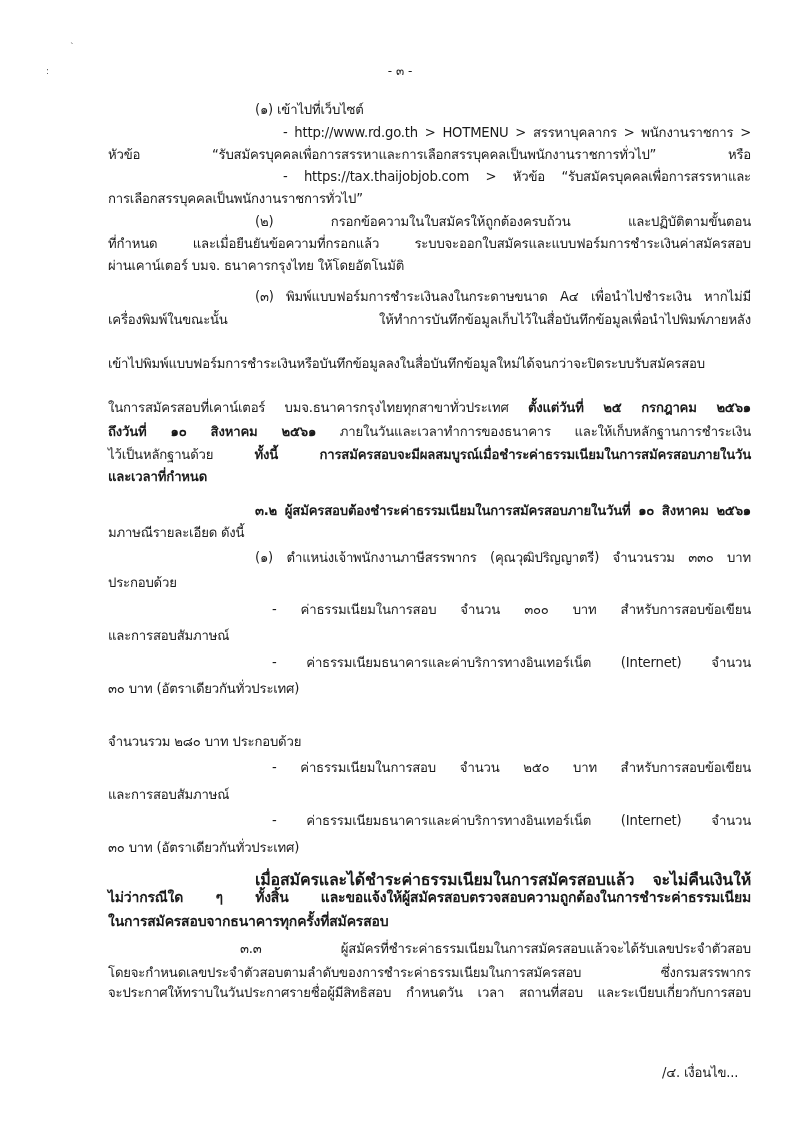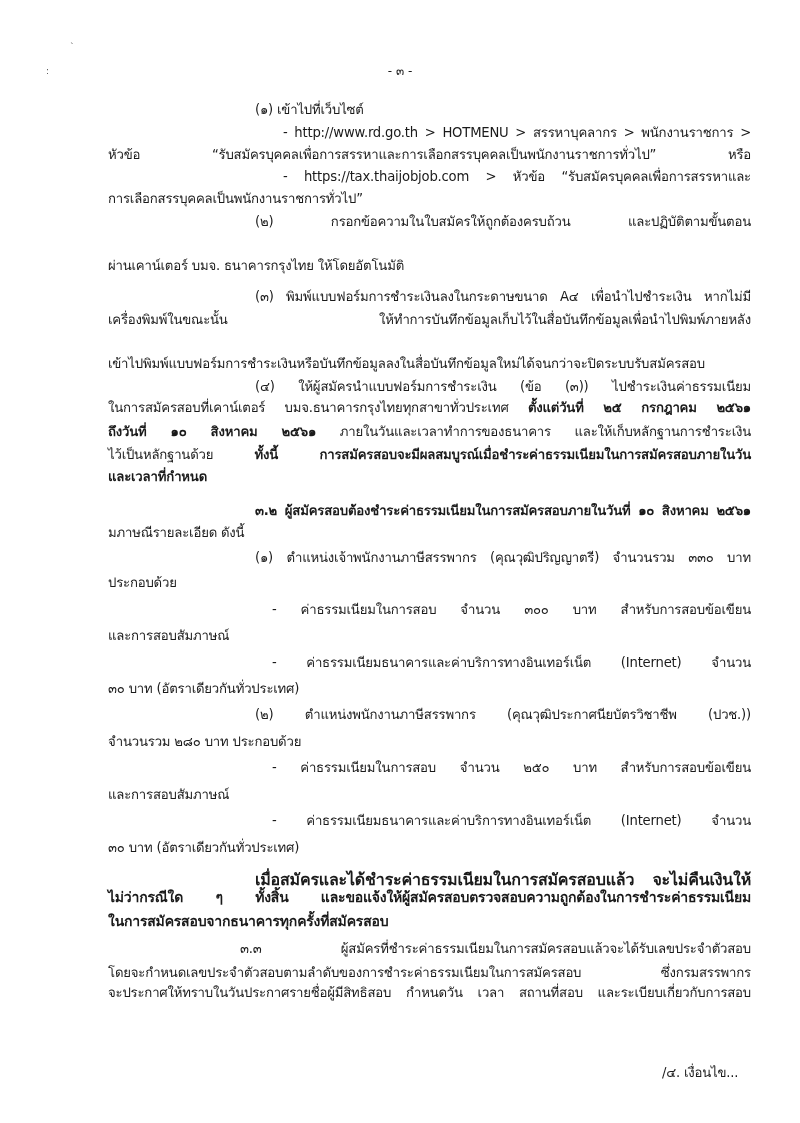--- a/index.html
+++ b/index.html
@@ -22,27 +22,27 @@
 
   <div class="pnum">- ๓ -</div>
 
   <div class="ln" style="left:255px;top:101px;">(๑) เข้าไปที่เว็บไซต์</div>
   <div class="ln" style="left:283px;top:124px;width:468px;text-align:justify;text-align-last:justify;">- http://www.rd.go.th &gt; HOTMENU &gt; สรรหาบุคลากร &gt; พนักงานราชการ &gt;</div>
   <div class="ln just" style="top:146px;">หัวข้อ “รับสมัครบุคคลเพื่อการสรรหาและการเลือกสรรบุคคลเป็นพนักงานราชการทั่วไป” หรือ</div>
   <div class="ln" style="left:283px;top:168px;width:468px;text-align:justify;text-align-last:justify;">- https://tax.thaijobjob.com  &gt; หัวข้อ “รับสมัครบุคคลเพื่อการสรรหาและ</div>
   <div class="ln left" style="top:190px;">การเลือกสรรบุคคลเป็นพนักงานราชการทั่วไป”</div>
 
   <div class="ln" style="left:255px;top:213px;width:496px;text-align:justify;text-align-last:justify;">(๒) กรอกข้อความในใบสมัครให้ถูกต้องครบถ้วน และปฏิบัติตามขั้นตอน</div>
+  <div class="ln just" style="top:235px;">ที่กำหนด และเมื่อยืนยันข้อความที่กรอกแล้ว ระบบจะออกใบสมัครและแบบฟอร์มการชำระเงินค่าสมัครสอบ</div>
   <div class="ln left" style="top:257px;">ผ่านเคาน์เตอร์ บมจ. ธนาคารกรุงไทย ให้โดยอัตโนมัติ</div>
 
   <div class="ln" style="left:255px;top:288px;width:496px;text-align:justify;text-align-last:justify;">(๓) พิมพ์แบบฟอร์มการชำระเงินลงในกระดาษขนาด A๔ เพื่อนำไปชำระเงิน หากไม่มี</div>
   <div class="ln just" style="top:311px;">เครื่องพิมพ์ในขณะนั้น ให้ทำการบันทึกข้อมูลเก็บไว้ในสื่อบันทึกข้อมูลเพื่อนำไปพิมพ์ภายหลัง</div>
   <div class="ln just" style="top:355px;">เข้าไปพิมพ์แบบฟอร์มการชำระเงินหรือบันทึกข้อมูลลงในสื่อบันทึกข้อมูลใหม่ได้จนกว่าจะปิดระบบรับสมัครสอบ</div>
 
-  <div class="ln" style="left:255px;top:378px;width:496px;text-align:justify;text-align-last:justify;">(๔) ให้ผู้สมัครนำแบบฟอร์มการชำระเงิน (ข้อ (๓)) ไปชำระเงินค่าธรรมเนียม</div>
   <div class="ln just" style="top:399px;">
     <span>ในการสมัครสอบที่เคาน์เตอร์ บมจ.ธนาคารกรุงไทยทุกสาขาทั่วประเทศ </span><span class="b">ตั้งแต่วันที่ ๒๕ กรกฎาคม ๒๕๖๑</span>
   </div>
   <div class="ln just" style="top:423px;">
     <span class="b">ถึงวันที่ ๑๐ สิงหาคม ๒๕๖๑</span><span> ภายในวันและเวลาทำการของธนาคาร และให้เก็บหลักฐานการชำระเงิน</span>
   </div>
   <div class="ln just" style="top:446px;">
     <span>ไว้เป็นหลักฐานด้วย </span><span class="b">ทั้งนี้ การสมัครสอบจะมีผลสมบูรณ์เมื่อชำระค่าธรรมเนียมในการสมัครสอบภายในวัน</span>
   </div>
   <div class="ln left b" style="top:468px;">และเวลาที่กำหนด</div>
@@ -50,21 +50,20 @@
   <div class="ln b" style="left:255px;top:502px;width:496px;text-align:justify;text-align-last:justify;">๓.๒ ผู้สมัครสอบต้องชำระค่าธรรมเนียมในการสมัครสอบภายในวันที่ ๑๐ สิงหาคม ๒๕๖๑</div>
   <div class="ln left" style="top:524px;">มภาษณีรายละเอียด ดังนี้</div>
 
   <div class="ln" style="left:255px;top:549px;width:496px;text-align:justify;text-align-last:justify;">(๑) ตำแหน่งเจ้าพนักงานภาษีสรรพากร (คุณวุฒิปริญญาตรี) จำนวนรวม ๓๓๐ บาท</div>
   <div class="ln left" style="top:574px;">ประกอบด้วย</div>
   <div class="ln" style="left:272px;top:601px;width:479px;text-align:justify;text-align-last:justify;">- ค่าธรรมเนียมในการสอบ จำนวน ๓๐๐ บาท สำหรับการสอบข้อเขียน</div>
   <div class="ln left" style="top:627px;">และการสอบสัมภาษณ์</div>
   <div class="ln" style="left:272px;top:654px;width:479px;text-align:justify;text-align-last:justify;">- ค่าธรรมเนียมธนาคารและค่าบริการทางอินเทอร์เน็ต (Internet) จำนวน</div>
   <div class="ln left" style="top:680px;">๓๐ บาท (อัตราเดียวกันทั่วประเทศ)</div>
 
-  <div class="ln" style="left:255px;top:706px;width:496px;text-align:justify;text-align-last:justify;">(๒) ตำแหน่งพนักงานภาษีสรรพากร (คุณวุฒิประกาศนียบัตรวิชาชีพ (ปวช.))</div>
   <div class="ln left" style="top:733px;">จำนวนรวม ๒๘๐ บาท ประกอบด้วย</div>
   <div class="ln" style="left:272px;top:759px;width:479px;text-align:justify;text-align-last:justify;">- ค่าธรรมเนียมในการสอบ จำนวน ๒๕๐ บาท สำหรับการสอบข้อเขียน</div>
   <div class="ln left" style="top:786px;">และการสอบสัมภาษณ์</div>
   <div class="ln" style="left:272px;top:812px;width:479px;text-align:justify;text-align-last:justify;">- ค่าธรรมเนียมธนาคารและค่าบริการทางอินเทอร์เน็ต (Internet) จำนวน</div>
   <div class="ln left" style="top:839px;">๓๐ บาท (อัตราเดียวกันทั่วประเทศ)</div>
 
   <div class="ln b" style="left:255px;top:871px;width:496px;text-align:justify;text-align-last:justify;font-size:16px;font-family:Liberation Serif, serif;">เมื่อสมัครและได้ชำระค่าธรรมเนียมในการสมัครสอบแล้ว จะไม่คืนเงินให้</div>
   <div class="ln just b" style="top:888px;font-size:14px;">ไม่ว่ากรณีใด ๆ ทั้งสิ้น และขอแจ้งให้ผู้สมัครสอบตรวจสอบความถูกต้องในการชำระค่าธรรมเนียม</div>
   <div class="ln left b" style="top:912px;font-size:14px;">ในการสมัครสอบจากธนาคารทุกครั้งที่สมัครสอบ</div>
 

